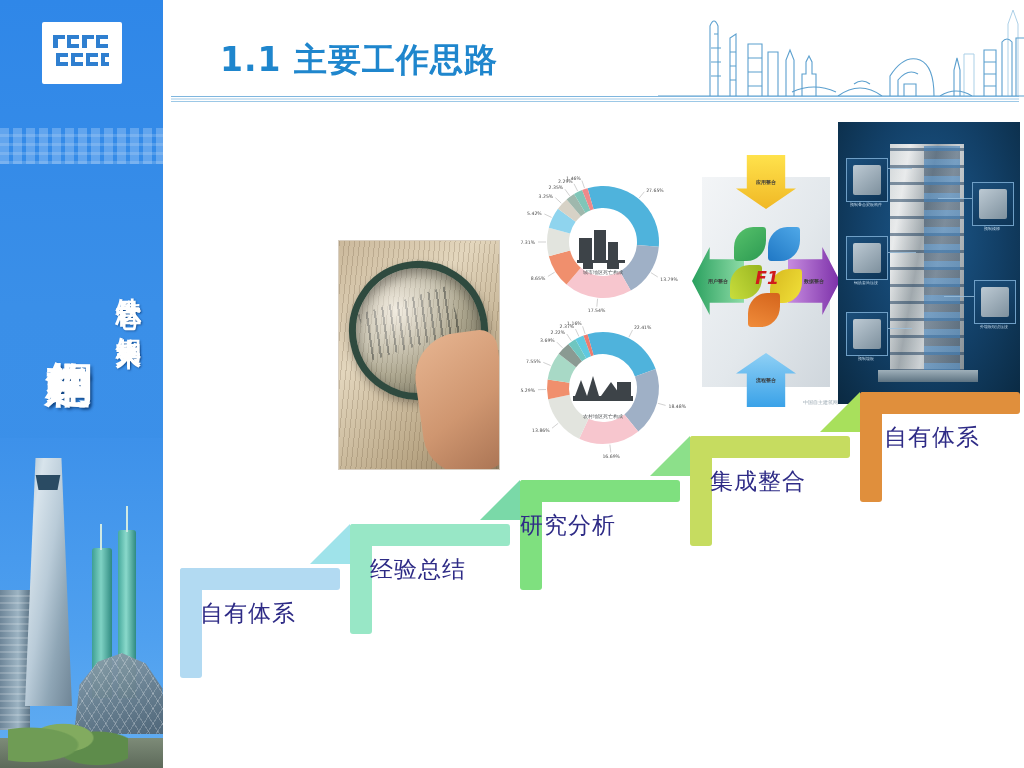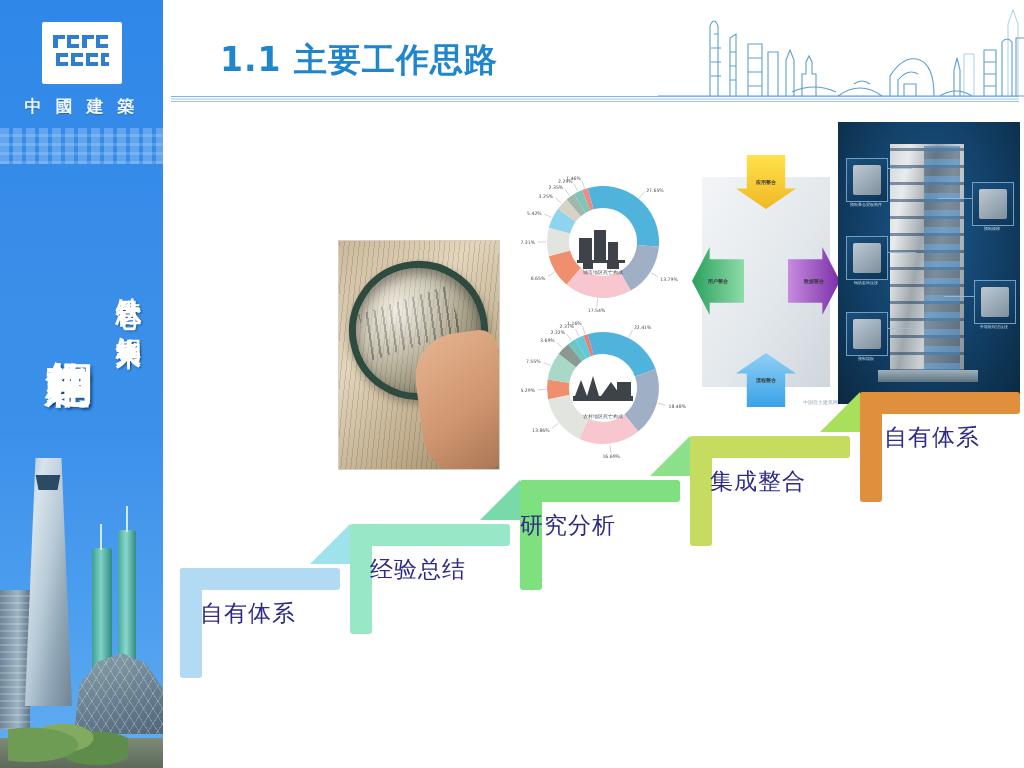--- a/index.html
+++ b/index.html
@@ -289,21 +289,20 @@
           <rect x="35" y="20" width="12" height="4"></rect>
             <rect x="35" y="20" width="4" height="13"></rect>
             <rect x="35" y="29" width="12" height="4"></rect>
           <rect x="50" y="20" width="8" height="4"></rect>
             <rect x="50" y="20" width="4" height="13"></rect>
             <rect x="50" y="29" width="8" height="4"></rect>
         </g>
       </svg>
     </div>
 
-    <div class="logo-cn">中 國 建 築</div>
 
     <div class="hatch"></div>
 
     <div class="brand-big">中建鋼构</div>
     <div class="brand-slogan">铁骨仁心 钢构未来</div>
 
     <div class="side-photo">
       <div class="sp-sky"></div>
       <div class="sp-left-bldg"></div>
         <div class="sp-left-bldg-win"></div>
@@ -465,20 +464,28 @@
       <g id="donutLabels" font-size="5" fill="#4a4a4a"></g>
     </svg>
   </div>
 
   <div class="img-card" id="img-f1">
     <div class="f1-stage"></div>
     <div class="f1-arr f1-top">应用整合</div>
     <div class="f1-arr f1-left">用户整合</div>
     <div class="f1-arr f1-right">数据整合</div>
     <div class="f1-arr f1-bot">流程整合</div>
+    <div class="f1-core">
+      <div class="f1-pet f1-p1"></div>
+      <div class="f1-pet f1-p2"></div>
+      <div class="f1-pet f1-p3"></div>
+      <div class="f1-pet f1-p4"></div>
+      <div class="f1-pet f1-p5"></div>
+      <div class="f1-center">F1</div>
+    </div>
     <div class="f1-wm">中国自主建筑网</div>
   </div>
 
   <div class="img-card" id="img-building">
     <div class="bld-tower"></div>
     <div class="bld-floors"></div>
     <div class="bld-glass"></div>
     <div class="bld-base"></div>
 
     <div class="lead" style="left:48px;top:46px;width:26px;"></div>

